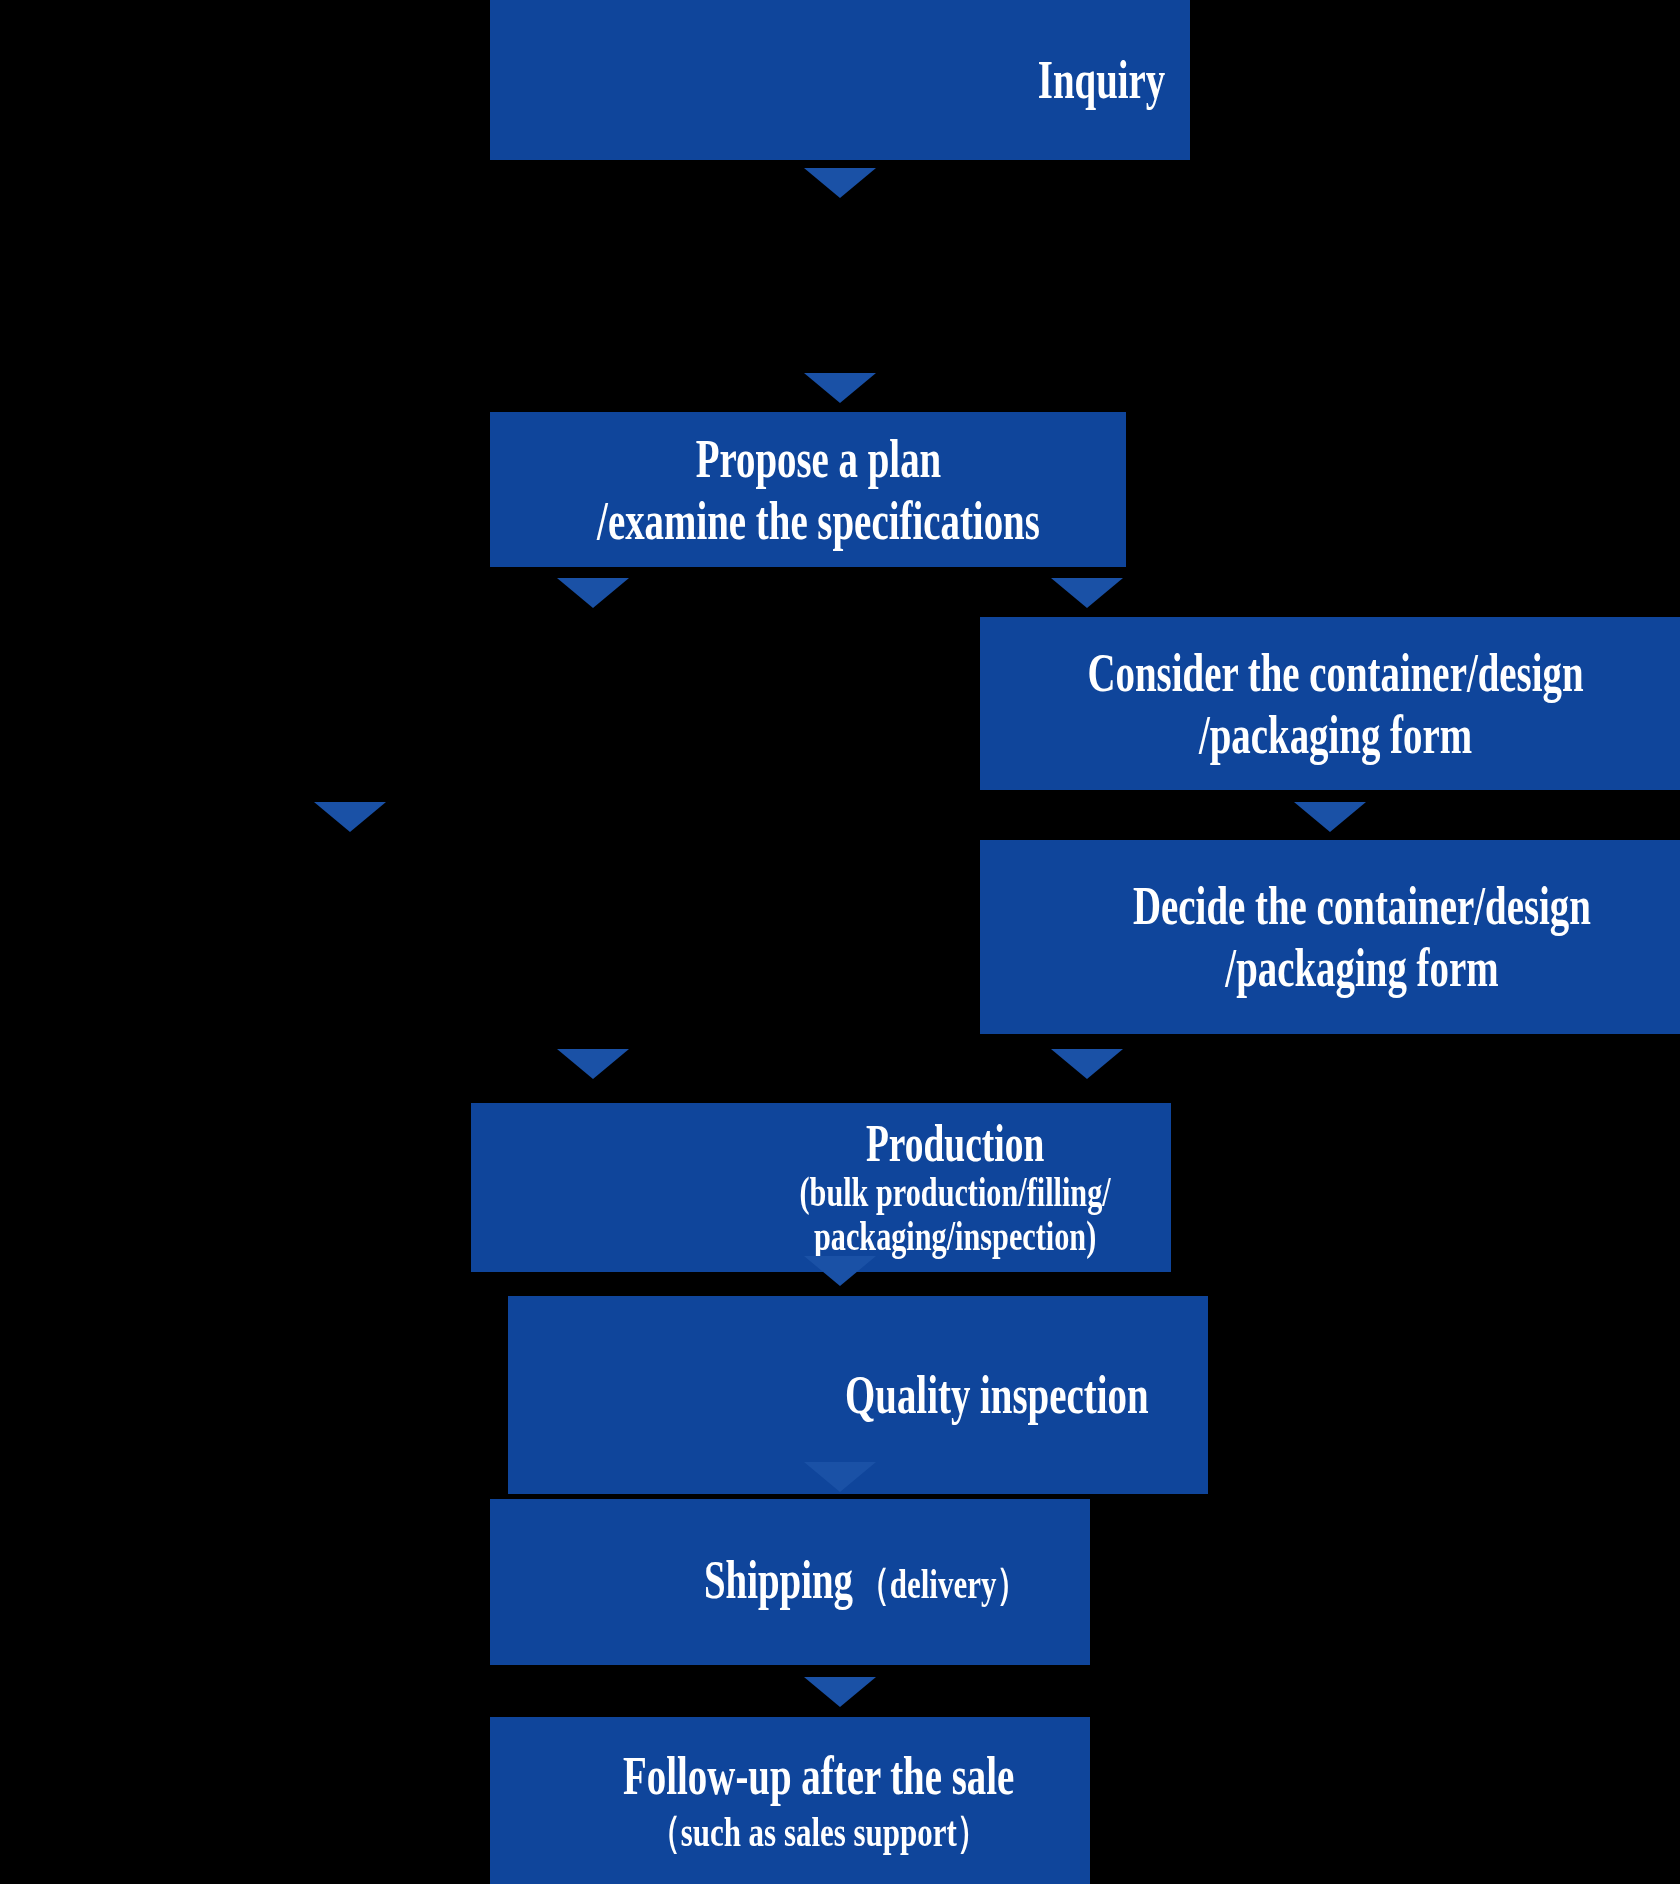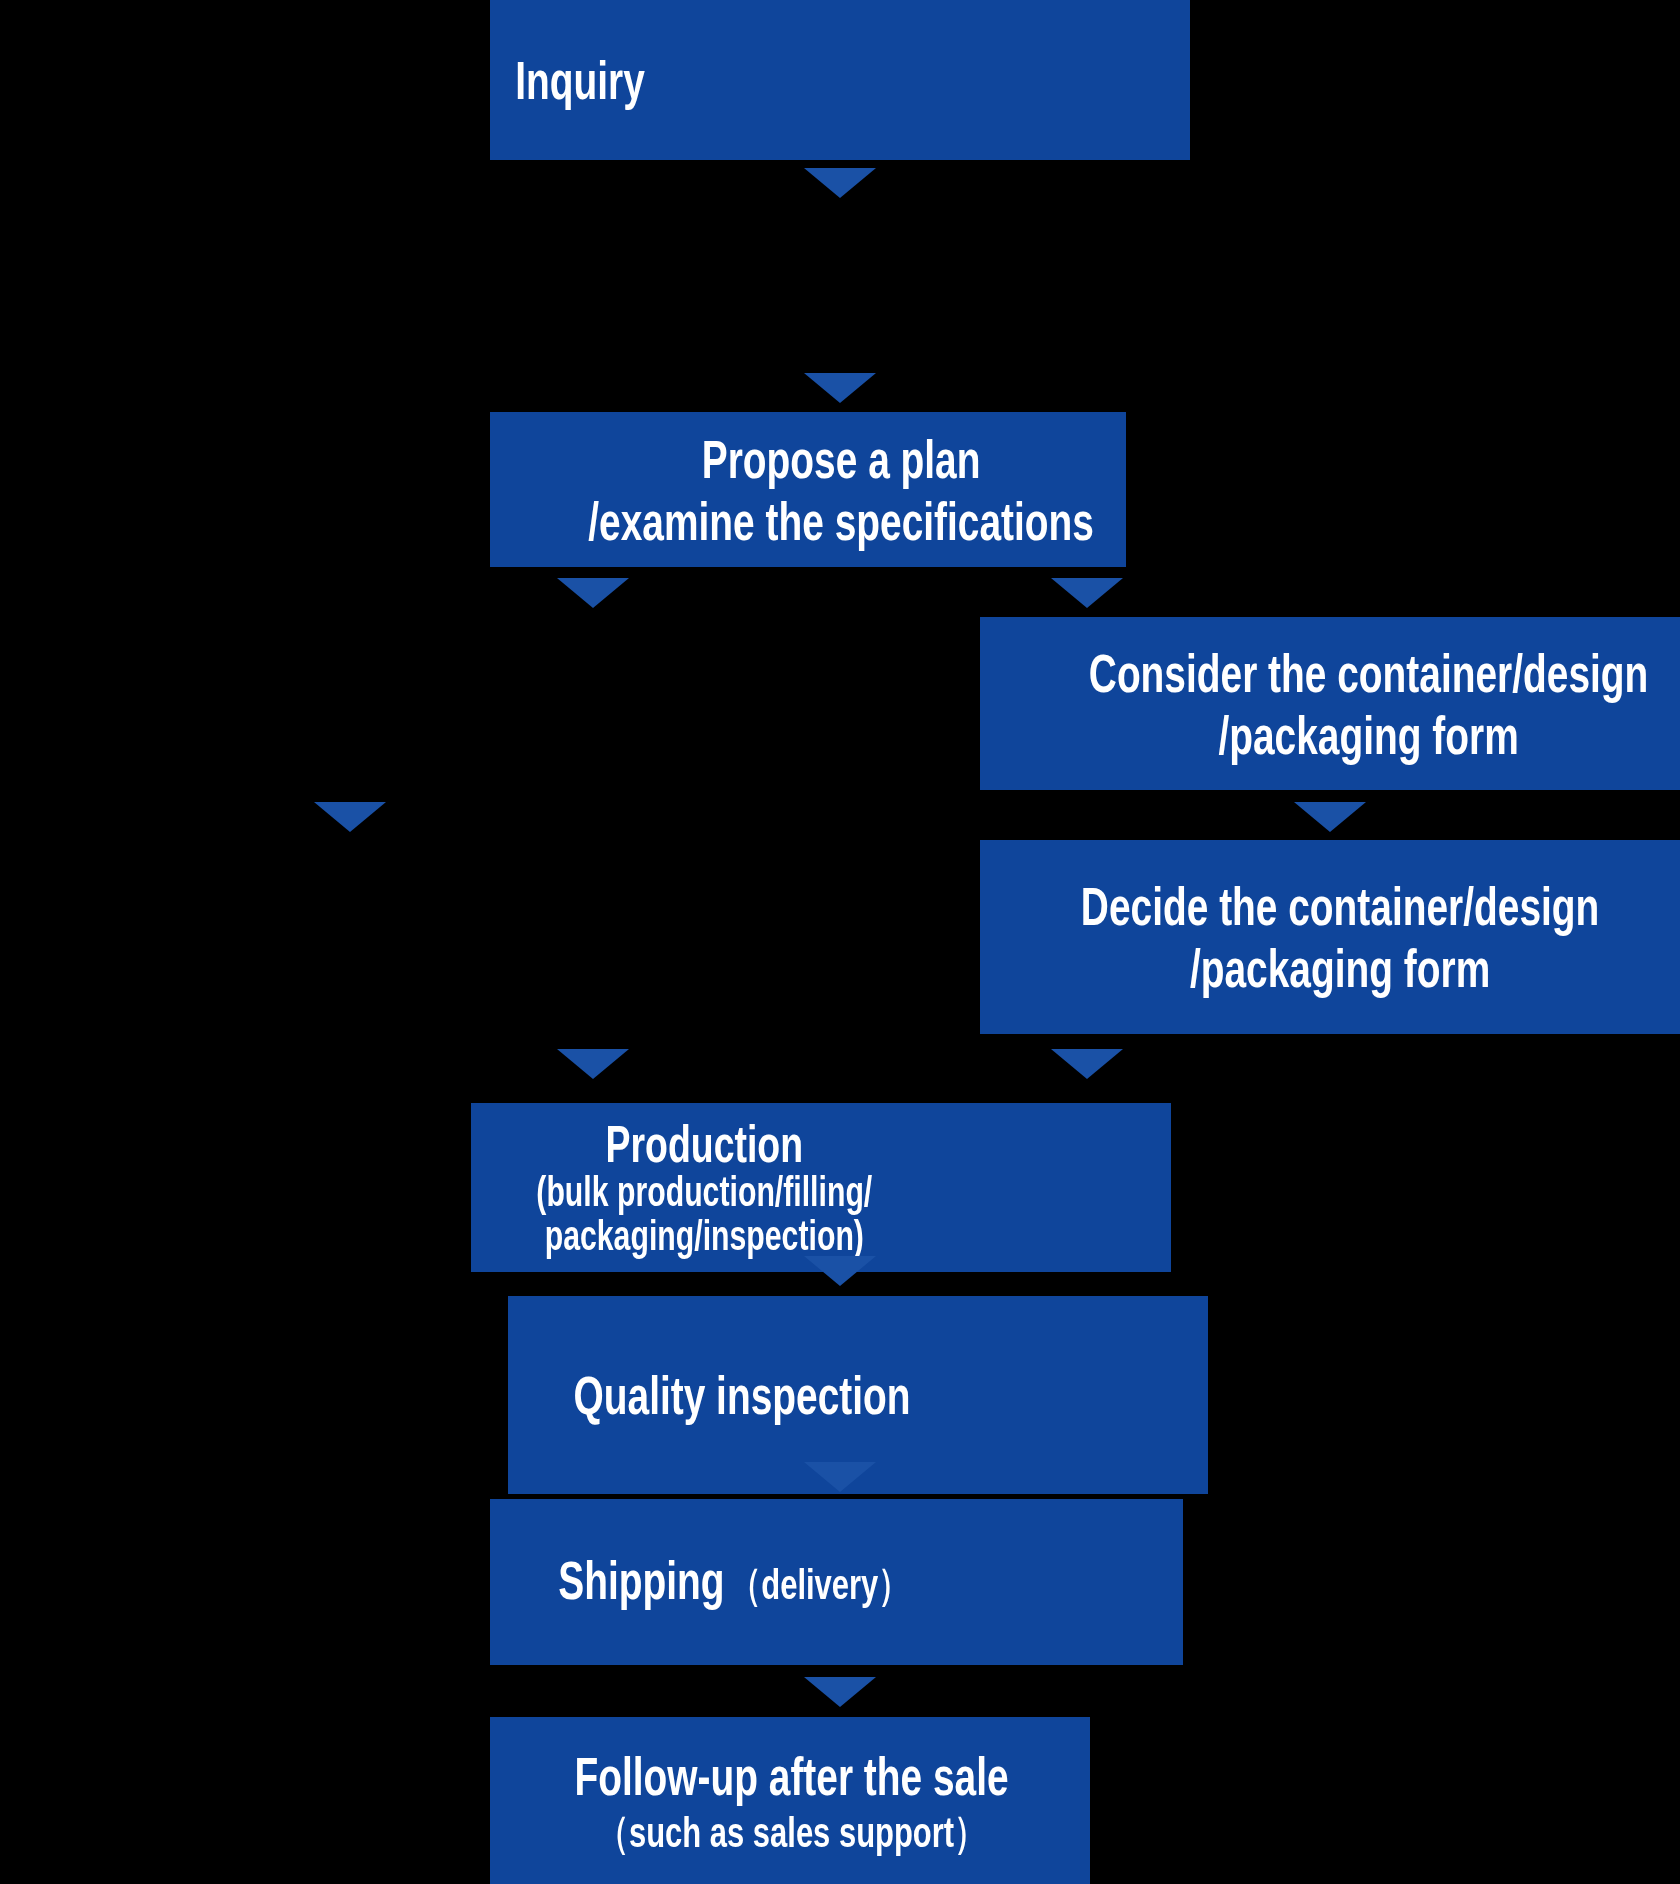--- a/index.html
+++ b/index.html
@@ -2,21 +2,21 @@
 <html><head>
 <meta charset="utf-8">
 <style>
   html,body{margin:0;padding:0;background:#000;}
   #stage{
     position:relative;width:1680px;height:1884px;background:var(--bg,#000);
     font-family:"Liberation Sans","DejaVu Sans",sans-serif;overflow:hidden;
   }
   .box{
     position:absolute;background:var(--box,#0f459b);
-    display:flex;align-items:center;justify-content:flex-start;
+    display:flex;align-items:center;justify-content:flex-end;font-family:Liberation Serif, serif;
   }
   .box-text{
     text-align:center;color:#fff;font-weight:bold;
     transform:scaleX(0.72);transform-origin:center;white-space:nowrap;
   }
   .line-main{font-size:54px;line-height:62px;}
   .line-sub{font-size:43px;line-height:50px;}
   .tight .line-main{font-size:52px;line-height:52px;}
   .tight .line-sub{font-size:42px;line-height:44px;}
   .inline-sub{font-size:43px;margin-left:8px;}
@@ -85,21 +85,21 @@
   <div class="arrow" style="left:804px;top:1256px"></div>
 
   <div class="box" style="left:508px;top:1296px;width:700px;height:198px">
     <div class="box-text">
       <div class="line-main">Quality inspection</div>
     </div>
   </div>
 
   <div class="arrow" style="left:804px;top:1462px"></div>
 
-  <div class="box" style="left:490px;top:1499px;width:693px;height:166px">
+  <div class="box" style="left:490px;top:1499px;width:600px;height:166px">
     <div class="box-text">
       <div class="line-main"><span>Shipping</span><span class="inline-sub">（delivery）</span></div>
     </div>
   </div>
 
   <div class="arrow" style="left:804px;top:1677px"></div>
 
   <div class="box" style="left:490px;top:1717px;width:600px;height:167px">
     <div class="box-text">
       <div class="line-main">Follow-up after the sale</div>

